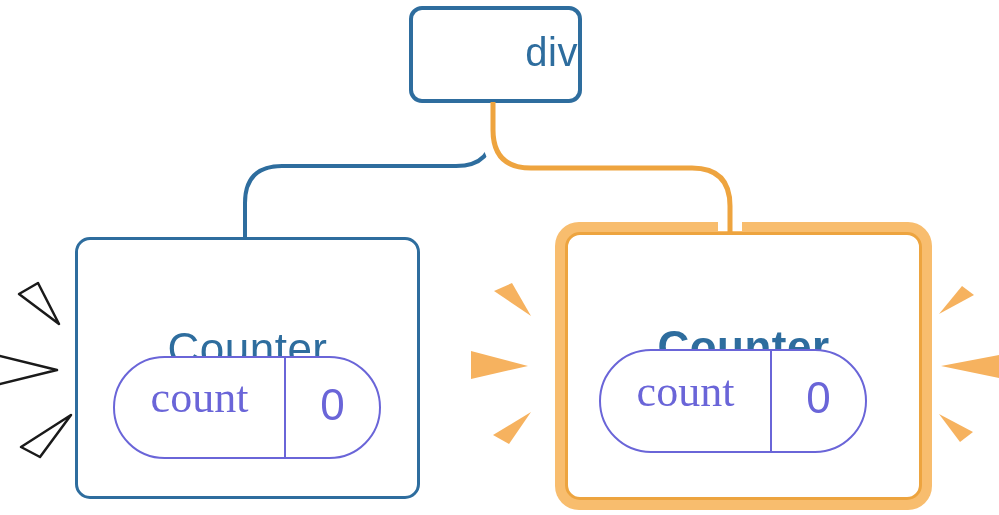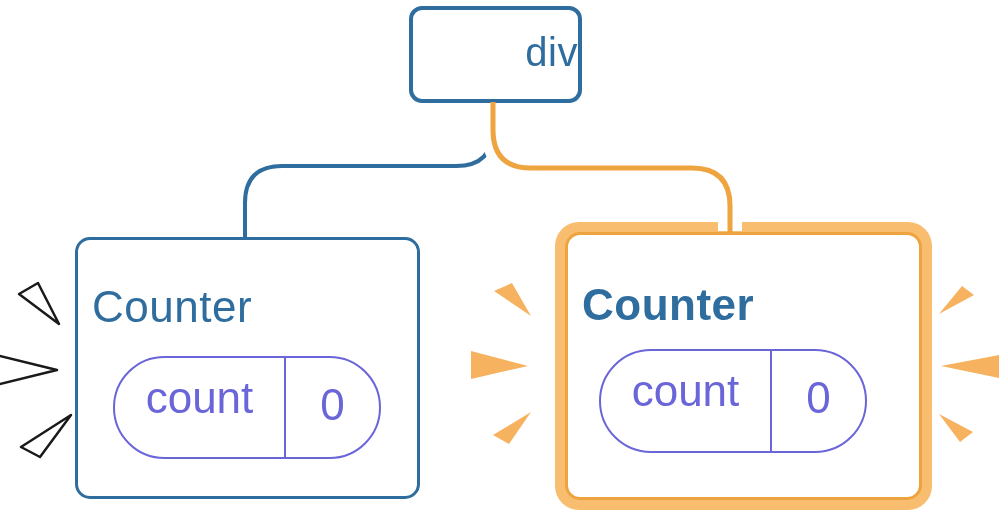--- a/index.html
+++ b/index.html
@@ -14,22 +14,22 @@
     box-sizing:border-box;display:flex;align-items:center;justify-content:flex-end;
   }
   .div-node .label{font-size:40px;color:#2e6d9e;font-weight:400;letter-spacing:.5px;padding-bottom:4px;}
 
   
   .card-left{
     position:absolute;left:75px;top:237px;width:345px;height:262px;
     background:#fff;border:3px solid #2e6d9e;border-radius:15px;box-sizing:border-box;
   }
   .card-title{
-    position:absolute;left:14px;width:100%;
-    font-size:44px;color:#2e6d9e;letter-spacing:.5px;
+    position:absolute;left:0;width:100%;text-align:center;
+    font-size:44px;color:#2e6d9e;letter-spacing:.5px;margin-top:42px;
   }
   .card-left .card-title{top:42px;font-weight:400;}
 
   
   .ring{
     position:absolute;left:555px;top:222px;width:377px;height:288px;
     background:#f8bd6e;border-radius:24px;box-sizing:border-box;padding:10px;
   }
   .card-right{
     position:relative;width:100%;height:100%;background:#fff;
@@ -40,21 +40,21 @@
   
   .pill{
     position:absolute;display:flex;box-sizing:border-box;
     border:2.5px solid #6a65d8;border-radius:60px;overflow:hidden;
     color:#6a65d8;background:#fff;
   }
   .card-left .pill{left:35px;top:116px;width:268px;height:103px;}
   .card-right .pill{left:31px;top:114px;width:268px;height:104px;}
   .pill .key{
     width:171px;display:flex;align-items:center;justify-content:center;
-    font-size:44px;border-right:2.5px solid #6a65d8;padding-bottom:20px;box-sizing:border-box;
+    font-size:44px;border-right:2.5px solid #6a65d8;padding-bottom:20px;box-sizing:border-box;font-family:Liberation Serif, serif;
   }
   .pill .val{
     flex:1;display:flex;align-items:center;justify-content:center;
     font-size:44px;padding-bottom:6px;
   }
 
   .overlay{position:absolute;left:0;top:0;pointer-events:none;}
 </style>
 </head>
 <body>

